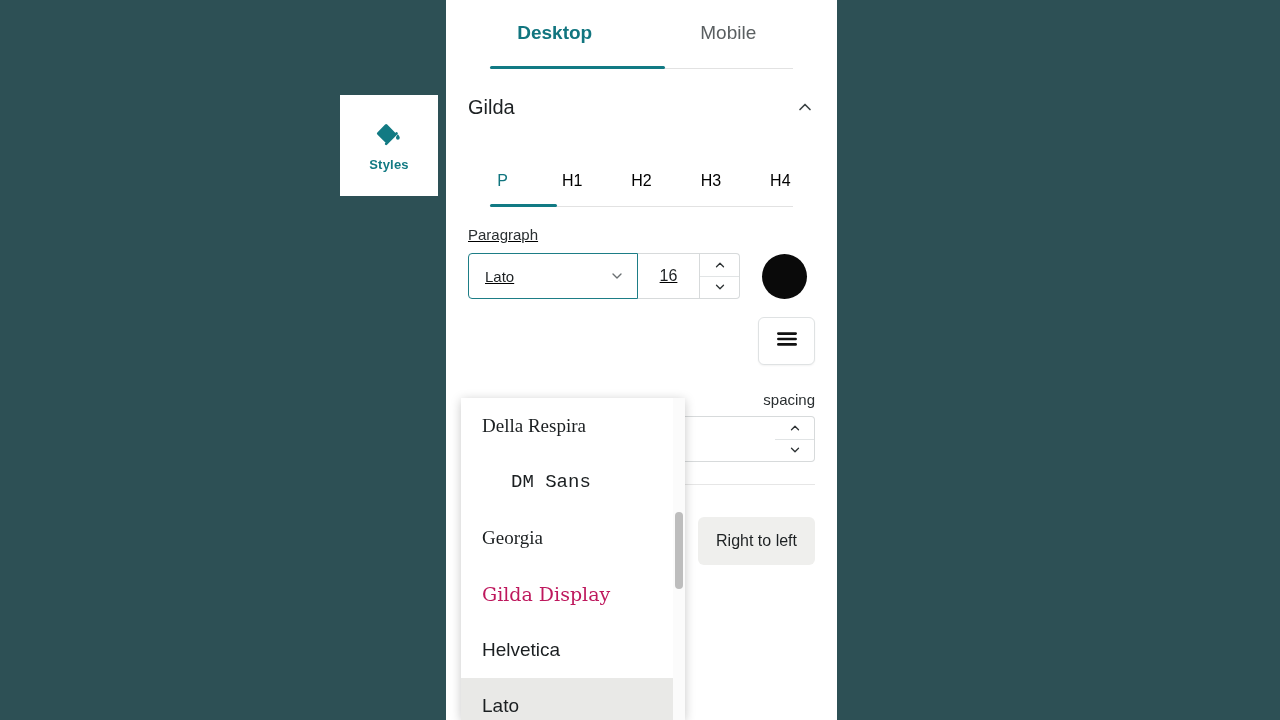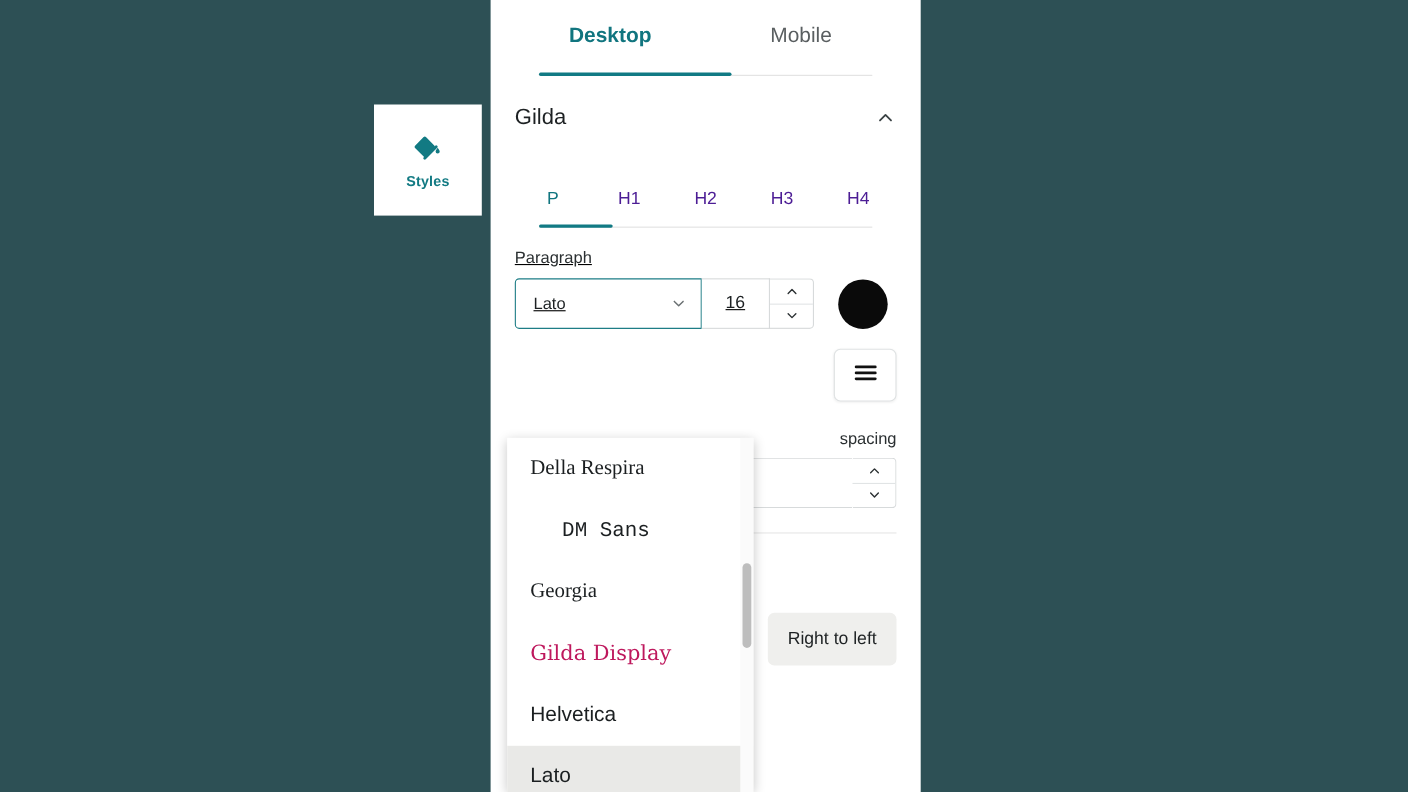--- a/index.html
+++ b/index.html
@@ -130,21 +130,21 @@
     display: flex;
     margin: 10px 22px 0 22px;
     height: 54px;
   }
   .level-tab {
     flex: 1 1 0;
     display: flex;
     align-items: center;
     justify-content: center;
     font-size: 16px;
-    color: #4c1d95;
+    color: #000000;
     cursor: pointer;
   }
   .level-tab.active { color: #11757f; }
   .level-underline {
     position: absolute;
     left: 22px; right: 22px;
     top: 52px;
     height: 1px;
     background: #e2e2e2;
   }
@@ -280,21 +280,20 @@
     padding: 0 18px;
     background: #efefed;
     border: none;
     border-radius: 6px;
     font-size: 16px;
     color: #1d2123;
     font-family: "Liberation Sans", sans-serif;
     cursor: pointer;
     display: flex;
     align-items: center;
-    margin-top: 40px;
   }
 
   
   .font-dropdown {
     position: absolute;
     left: 461px;
     top: 398px;
     width: 224px;
     height: 322px;
     background: #ffffff;

